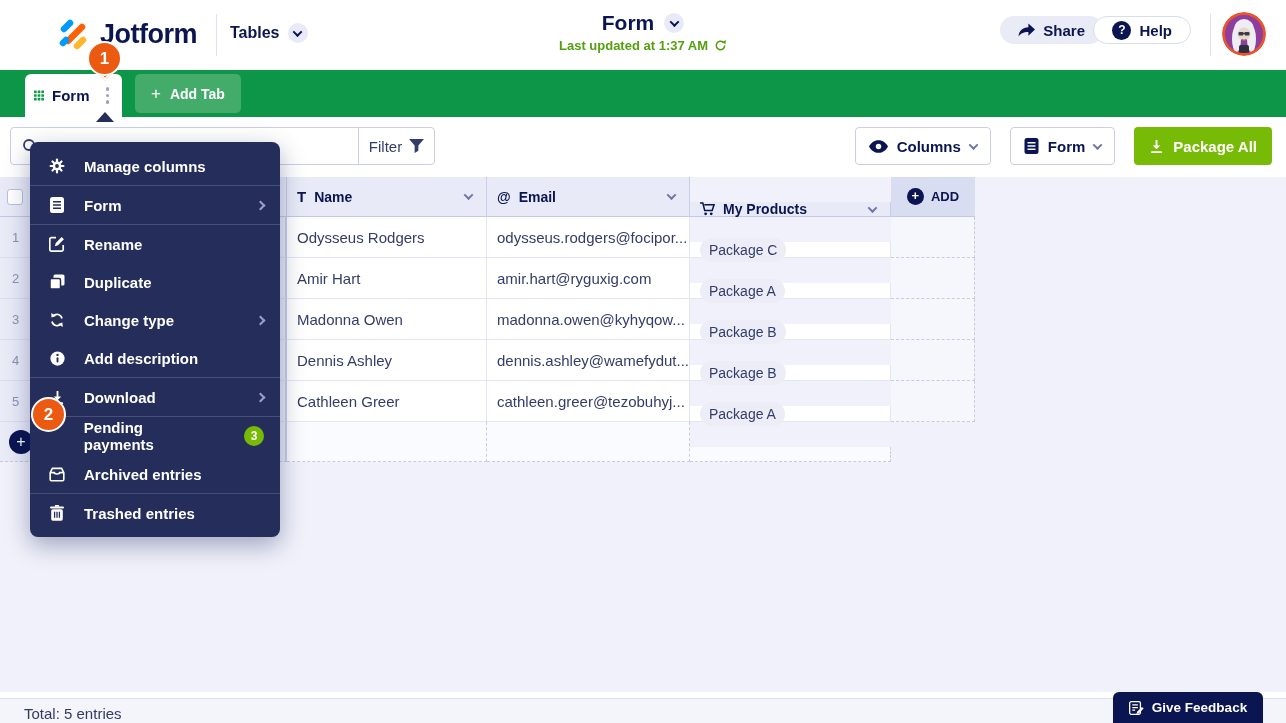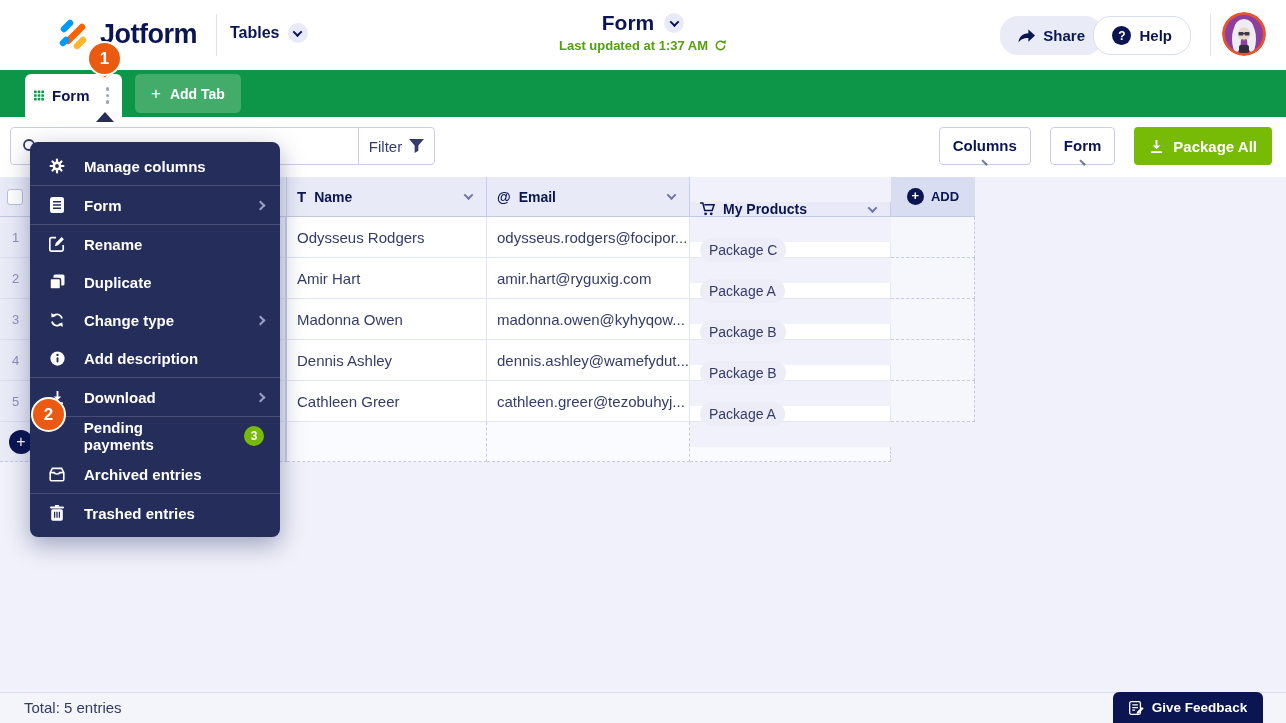--- a/index.html
+++ b/index.html
@@ -14,42 +14,42 @@
   .hdr-div { position:absolute; top:14px; width:1px; height:42px; background:#DDE1F1; }
   .product-switch { position:absolute; left:230px; top:23px; display:flex; align-items:center; gap:8px; cursor:pointer; }
   .product-label { font-size:16px; font-weight:600; color:#0A1551; }
   .chev-pill { width:20px; height:20px; border-radius:50%; background:#E8EBF7; display:flex; align-items:center; justify-content:center; }
   .chev { width:7px; height:7px; border-right:2px solid #0A1551; border-bottom:2px solid #0A1551; transform:rotate(45deg) translate(-1px,-1px); }
   .chev.gray { border-color:#6F76A7; }
   .title-wrap { position:absolute; left:50%; top:11px; transform:translateX(-50%); display:flex; flex-direction:column; align-items:center; gap:3px; }
   .title-row { display:flex; align-items:center; gap:10px; }
   .page-title { font-size:21px; font-weight:700; color:#0A1551; }
   .subtitle { display:flex; align-items:center; gap:6px; font-size:13px; color:#55A00E; font-weight:600; }
-  .pill-btn { position:absolute; top:16px; height:39px; border-radius:18px; display:flex; align-items:center; gap:8px; padding:0 18px; font-size:15px; font-weight:700; color:#0A1551; cursor:pointer; }
+  .pill-btn { position:absolute; top:16px; height:28px; border-radius:18px; display:flex; align-items:center; gap:8px; padding:0 18px; font-size:15px; font-weight:700; color:#0A1551; cursor:pointer; }
   .share-btn { right:183px; background:#E9EBF7; }
   .help-btn { right:95px; background:#fff; border:1px solid #D8DDF0; }
   .q-circle { width:19px; height:19px; border-radius:50%; background:#0A1551; color:#fff; font-size:12px; font-weight:700; display:flex; align-items:center; justify-content:center; }
   .avatar { position:absolute; left:1222px; top:12px; width:44px; height:44px; border-radius:50%; overflow:hidden; cursor:pointer; }
 
   
   .tab-bar { position:absolute; left:0; top:70px; width:100%; height:47px; background:#0E9648; }
   .tab-active { position:absolute; left:25px; top:4px; width:97px; height:43px; background:#fff; border-radius:6px 6px 0 0; display:flex; align-items:center; padding:0 9px; gap:8px; cursor:pointer; }
   .tab-label { font-size:15px; font-weight:700; color:#0A1551; }
   .dots3 { display:flex; flex-direction:column; gap:3px; margin-left:4px; padding:4px; cursor:pointer; }
   .dots3 i { width:3.5px; height:3.5px; border-radius:50%; background:#9AA0C4; }
   .add-tab { position:absolute; left:135px; top:4px; height:39px; padding:0 16px; background:#43AC6B; border-radius:5px; display:flex; align-items:center; gap:9px; color:#fff; font-size:14px; font-weight:700; cursor:pointer; }
   .add-tab .plus { font-size:17px; font-weight:400; }
 
   
   .toolbar { position:absolute; left:0; top:117px; width:100%; height:60px; background:#fff;padding-left:48px; }
   .search-filter { position:absolute; left:10px; top:10px; width:425px; height:38px; border:1px solid #C9CEE8; border-radius:4px; background:#fff; display:flex; }
   .search-part { flex:1; display:flex; align-items:center; padding-left:11px; }
   .filter-part { width:76px; border-left:1px solid #C9CEE8; display:flex; align-items:center; justify-content:center; gap:7px; font-size:15px; color:#343C6A; cursor:pointer; }
   .toolbar-right { position:absolute; right:14px; top:10px; display:flex; gap:19px; }
-  .tb-btn { height:38px; border:1px solid #C9CEE8; border-radius:4px; background:#fff; display:flex; align-items:center; gap:9px; padding:0 13px; font-size:15px; font-weight:600; color:#0A1551; cursor:pointer;flex-direction:column; }
+  .tb-btn { height:38px; border:1px solid #C9CEE8; border-radius:4px; background:#fff; display:flex; align-items:center; gap:9px; padding:0 13px; font-size:15px; font-weight:600; color:#0A1551; cursor:pointer; }
   .download-all { height:38px; border:none; border-radius:4px; background:#78BB07; color:#fff; display:flex; align-items:center; gap:9px; padding:0 15px; font-size:15px; font-weight:700; cursor:pointer; }
 
   
   .table-region { position:absolute; left:0; top:177px; width:100%; height:515px; background:#F0F1FA; overflow:hidden; }
   .thead { display:flex; height:40px; }
   .th { background:#E8EBF7; border-right:1px solid #C9CEE8; border-bottom:1px solid #C3C9E2; display:flex; align-items:center; gap:8px; padding:0 10px; font-size:14px; font-weight:700; color:#0A1551; }
   .th-rowhead { width:287px; background:#E8EBF7; border-right:1px solid #C9CEE8; border-bottom:1px solid #C3C9E2; position:relative; }
   .checkbox { position:absolute; left:7px; top:12px; width:16px; height:16px; background:#fff; border:1.5px solid #B9BFD9; border-radius:3px; cursor:pointer; }
   .th .chev-end { margin-left:auto; margin-right:4px; }
   .th-add { width:84px; background:#D9DDF2; border-bottom:1px solid #C3C9E2; display:flex; align-items:center; justify-content:center; gap:7px; font-size:13px; font-weight:700; color:#0A1551; cursor:pointer; }
@@ -74,21 +74,21 @@
   .sub-chev { margin-left:auto; width:7px; height:7px; border-right:2px solid #9BA1C6; border-bottom:2px solid #9BA1C6; transform:rotate(-45deg); }
   .count-badge { margin-left:10px; width:20px; height:20px; border-radius:50%; background:#78BB07; color:#fff; font-size:12px; font-weight:700; display:flex; align-items:center; justify-content:center; }
 
   
   .pin { position:absolute; width:35px; height:35px; border-radius:50%; background:#EB5A10; border:2px solid #fff; color:#fff; font-size:17px; font-weight:700; display:flex; align-items:center; justify-content:center; z-index:50; }
   .pin-1 { left:87px; top:41px; }
   .pin-1-tail { position:absolute; left:99px; top:66px; width:12px; height:12px; background:#EB5A10; border-right:2px solid #fff; border-bottom:2px solid #fff; transform:rotate(45deg); z-index:49; }
   .pin-2 { left:31px; top:397px; }
 
   
-  .footer { position:absolute; left:0; bottom:0; width:100%; height:31px; background:#F4F5FB; border-top:1px solid #D9DDF0; }
+  .footer { position:absolute; left:0; bottom:0; width:100%; height:25px; background:#F4F5FB; border-top:1px solid #D9DDF0; }
   .total-label { position:absolute; left:24px; top:0; line-height:30px; font-size:15px; color:#333A63; }
   .feedback-btn { position:absolute; right:23px; bottom:0; height:31px; width:150px; background:#0A1551; border-radius:6px 6px 0 0; display:flex; align-items:center; justify-content:center; gap:8px; color:#fff; font-size:13.5px; font-weight:700; cursor:pointer; z-index:45; }
 </style>
 </head>
 <body>
 
 <div class="app">
 
   <div class="top-header">
     <div class="logo">

